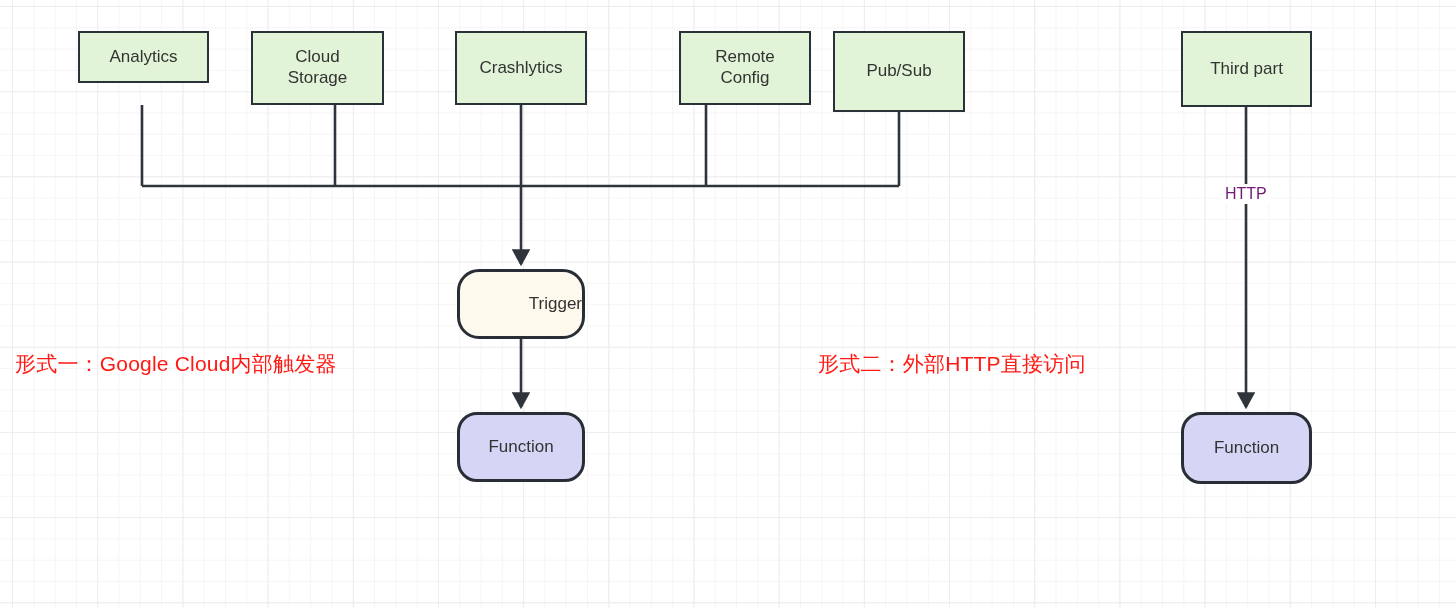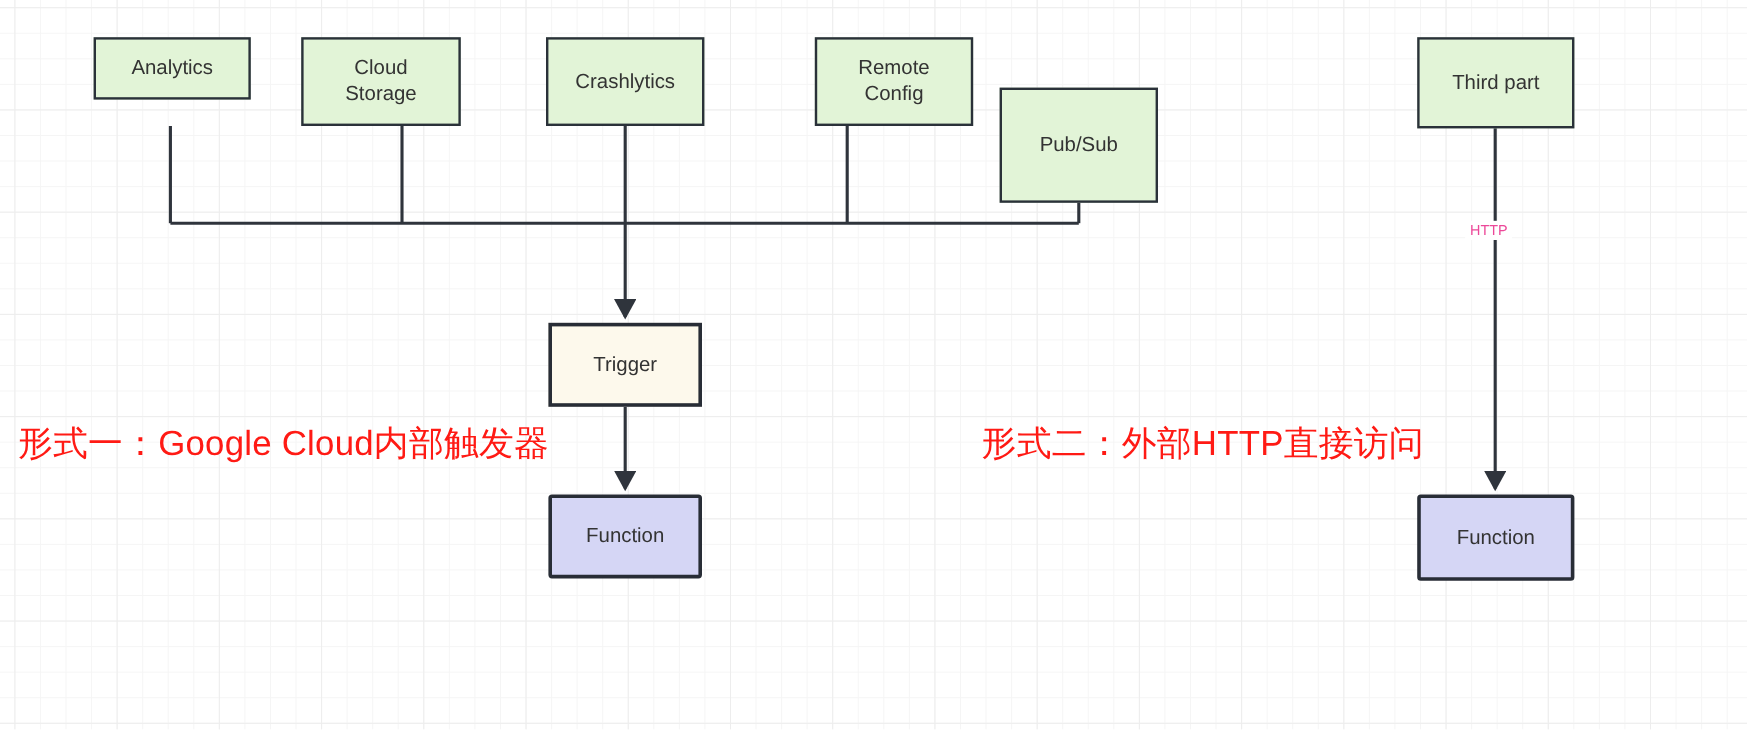--- a/index.html
+++ b/index.html
@@ -48,41 +48,42 @@
     white-space: pre-line;
   }
   .node-source {
     background: #e2f4d7;
     border: 2.4px solid #2a3139;
     font-size: 17px;
   }
   .node-trigger {
     background: #fdf9ec;
     border: 3px solid #282d36;
-    border-radius: 0;
+    border-radius: 22px;
     font-size: 17px;
+    justify-content: flex-end;
   }
   .node-function {
     background: #d5d6f5;
     border: 3px solid #282d36;
-    border-radius: 3px;
+    border-radius: 20px;
     font-size: 17px;
   }
   .edge-label {
     position: absolute;
     background: #ffffff;
-    color: #ec4899;
-    font-size: 12px;
+    color: #701a75;
+    font-size: 16px;
     padding: 1px 4px;
     white-space: nowrap;
   }
   .annotation {
     position: absolute;
     color: #ff1a14;
-    font-size: 29px;
+    font-size: 21px;
     white-space: nowrap;
     letter-spacing: 0.2px;
     text-align: right;
   }
 </style>
 </head>
 <body>
 
 <div id="canvas">
 
@@ -120,21 +121,21 @@
 
   <div class="node node-source" style="left:455px; top:31px; width:132px; height:74px;">
     <span>Crashlytics</span>
   </div>
 
   <div class="node node-source" style="left:640px; top:31px; width:132px; height:74px;margin-left:39px;">
     <span>Remote
 Config</span>
   </div>
 
-  <div class="node node-source" style="left:833px; top:31px; width:132px; height:96px;margin-top:42px;">
+  <div class="node node-source" style="left:833px; top:31px; width:132px; height:81px;">
     <span>Pub/Sub</span>
   </div>
 
   <div class="node node-source" style="left:1181px; top:31px; width:131px; height:76px;">
     <span>Third part</span>
   </div>
 
   <div class="node node-trigger" style="left:457px; top:269px; width:128px; height:70px;">
     <span>Trigger</span>
   </div>

